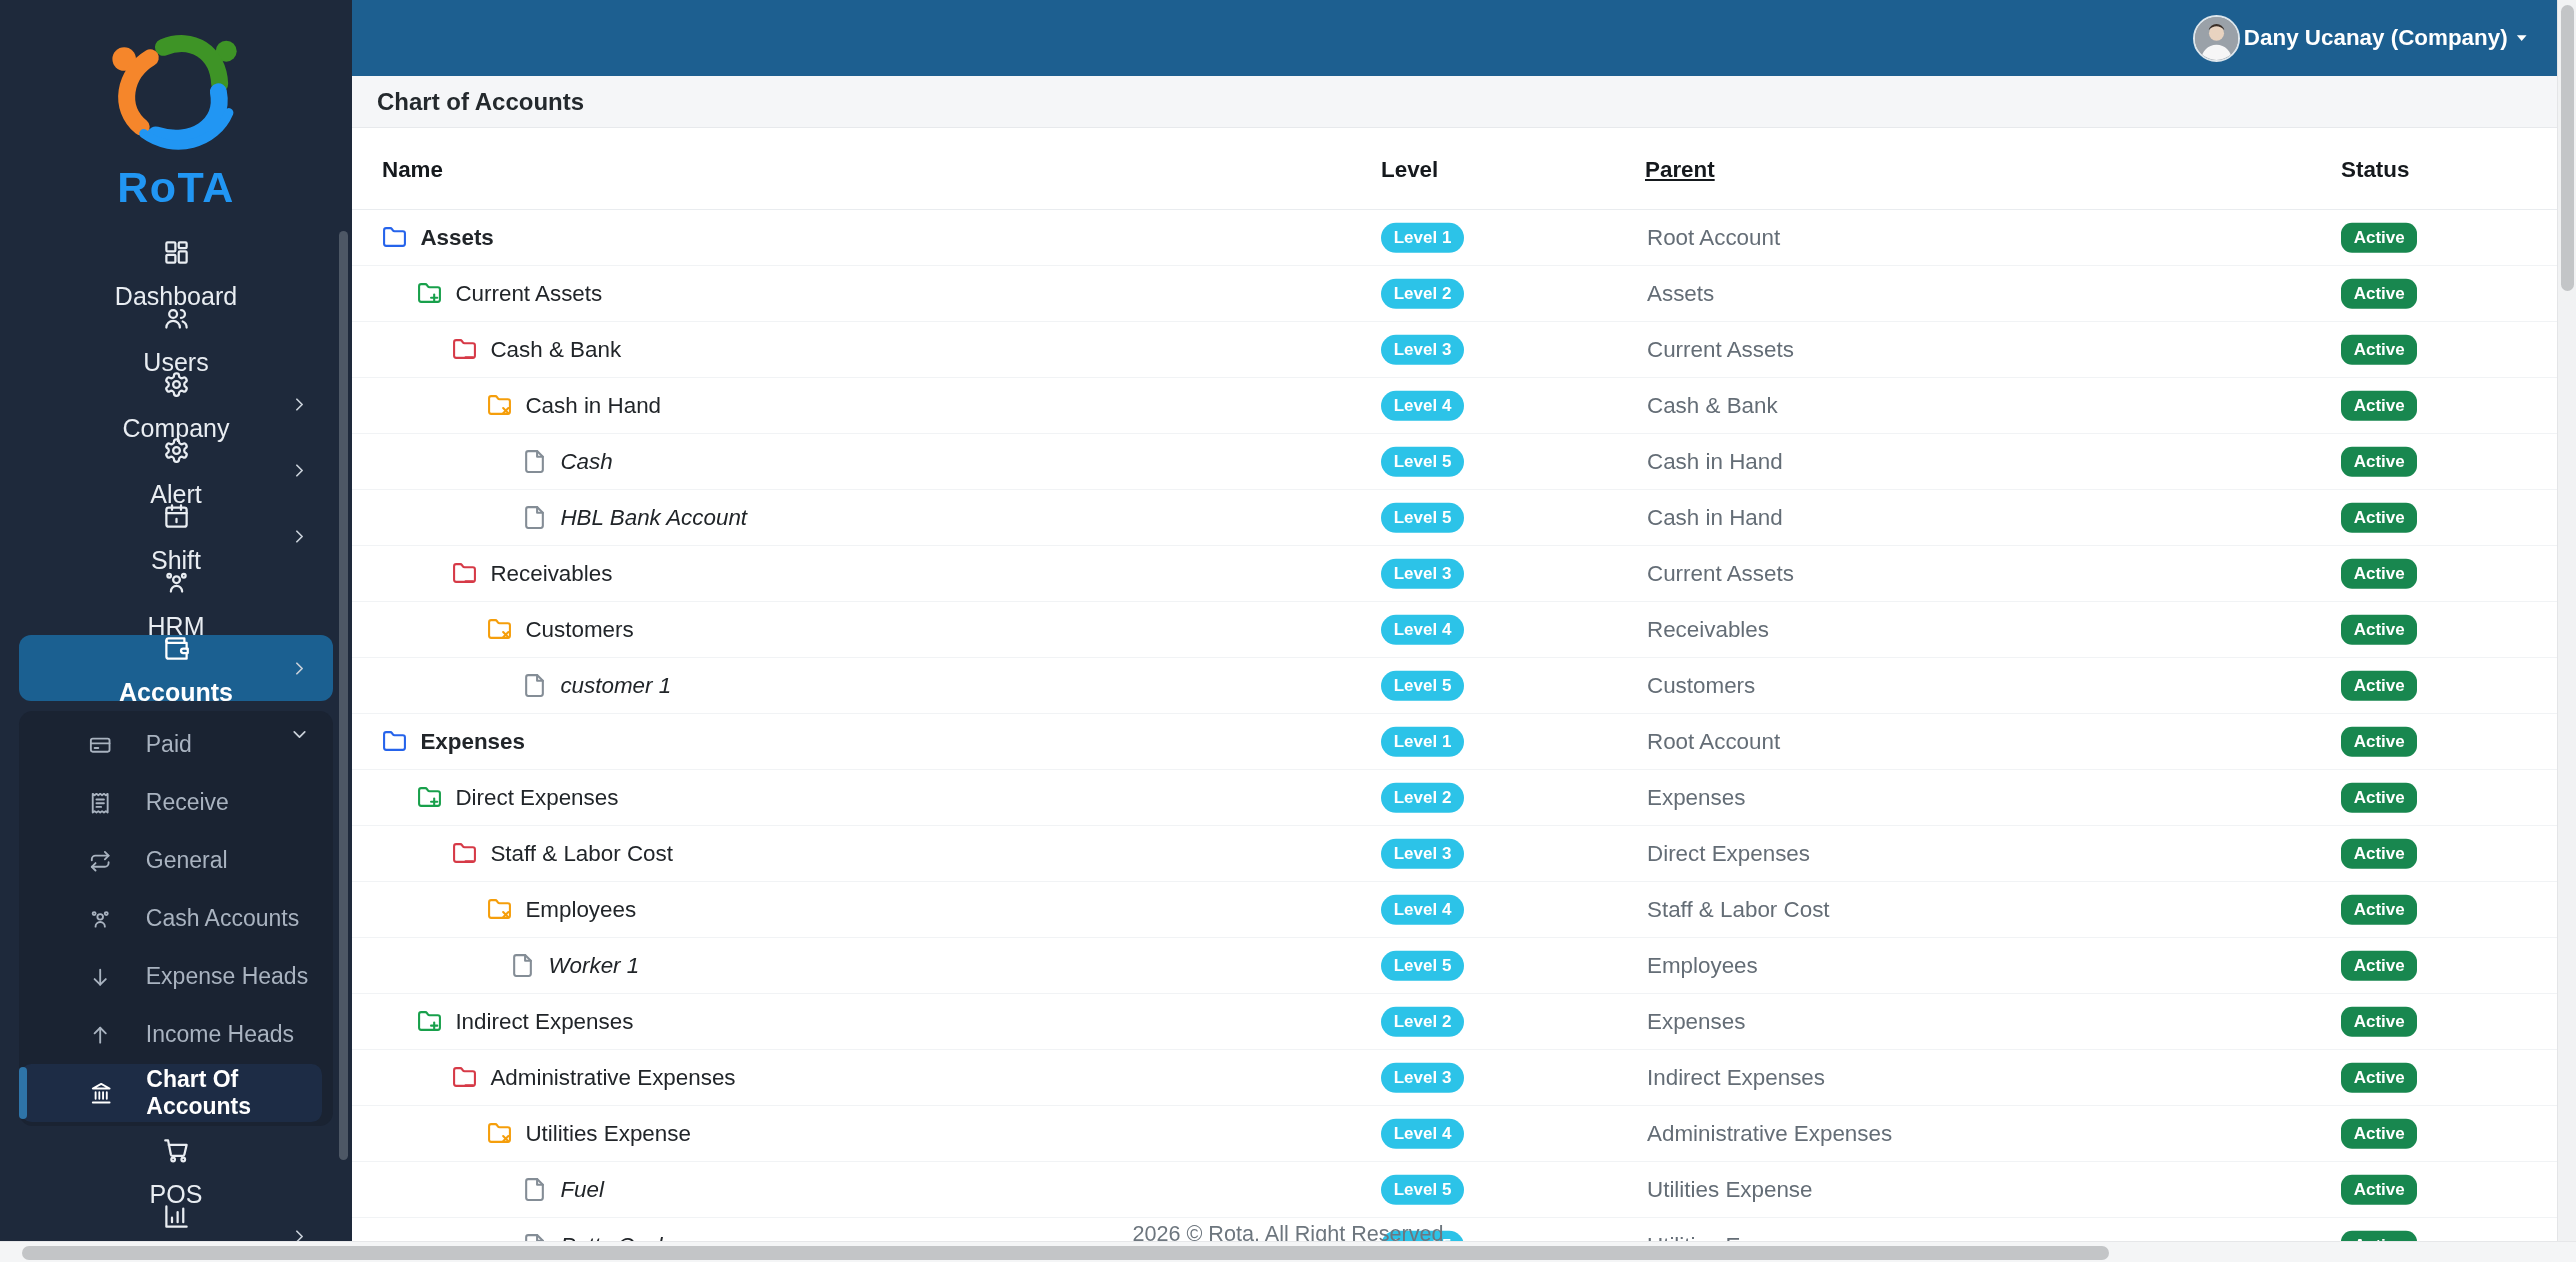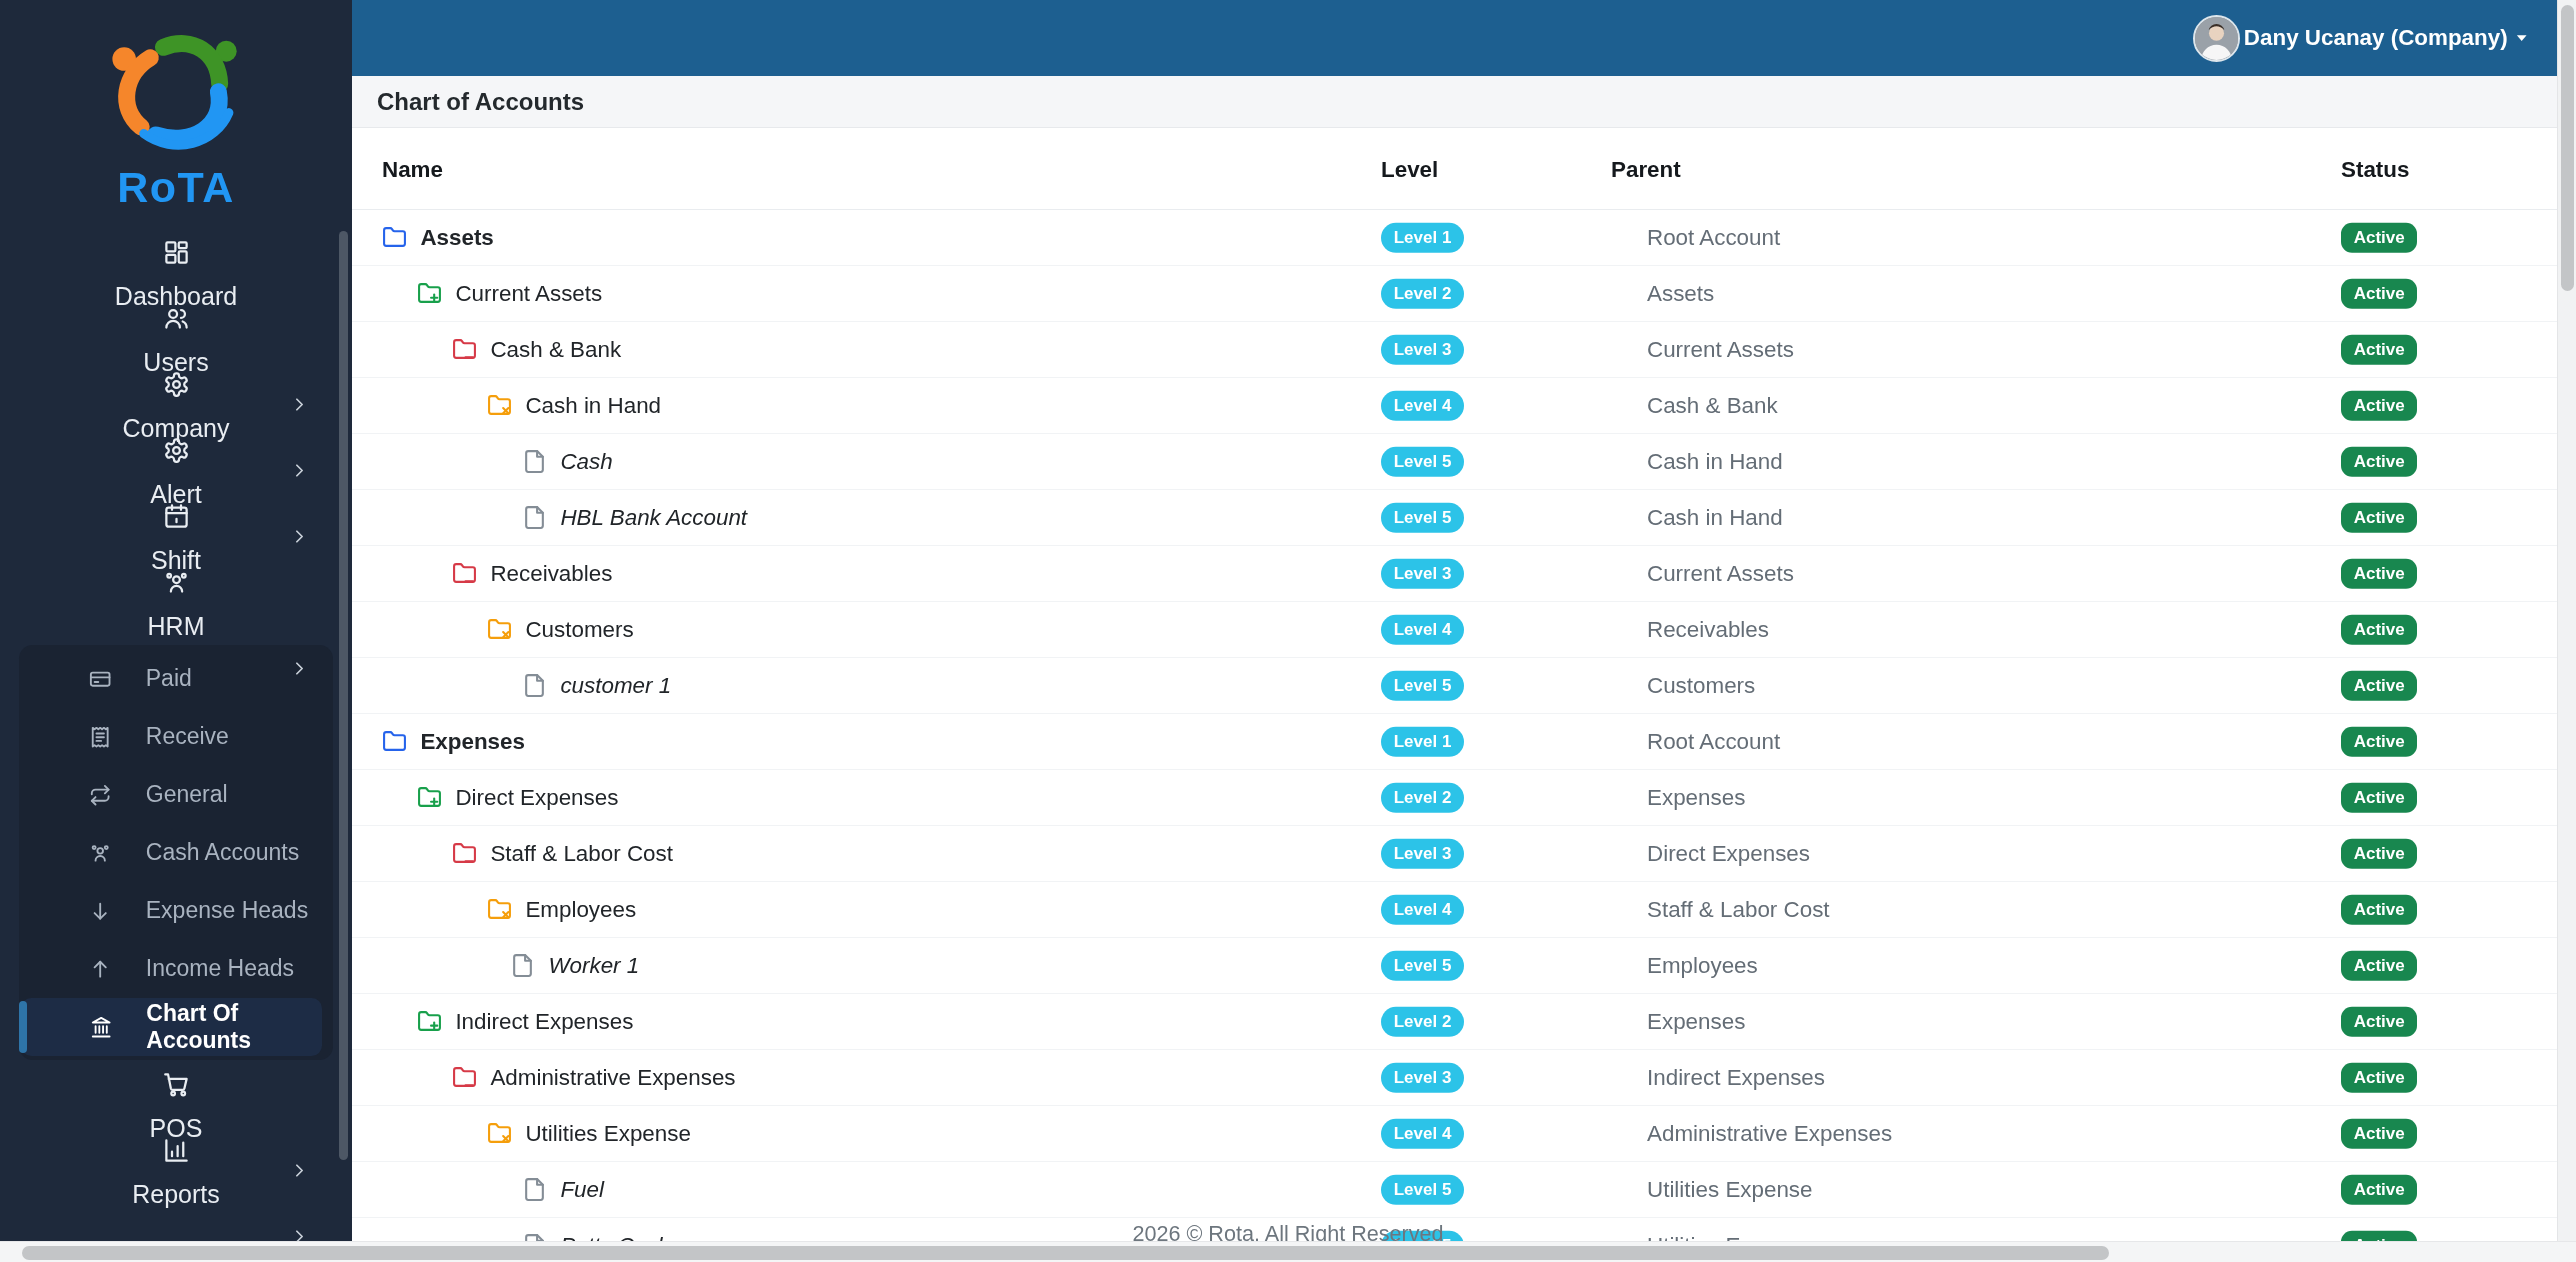--- a/index.html
+++ b/index.html
@@ -40,21 +40,21 @@
 
   
   .page-header{position:absolute;left:352px;top:76px;width:2206px;height:52px;background:#f5f6f8;
                border-bottom:1.5px solid #e7e9ec;display:flex;align-items:center;padding-left:25px;box-sizing:border-box;}
   .page-title{font-size:24px;font-weight:700;color:#24292d;}
 
   
   .table{position:absolute;left:352px;top:130px;width:2206px;height:1112px;background:#ffffff;}
   .thead{position:relative;height:79px;border-bottom:1.5px solid #e9ecef;}
   .th{position:absolute;top:50%;transform:translateY(-50%);font-weight:700;font-size:22.4px;color:#15191d;}
-  .c0{left:30px;} .c1{left:1029px;} .c2{left:1259px;} .c3{left:1989px;}
+  .c0{left:30px;} .c1{left:1029px;} .c2{left:1293px;text-decoration:underline;} .c3{left:1989px;}
   .row{position:relative;height:55px;border-bottom:1.5px solid #f1f3f5;}
   .cell-name{position:absolute;top:50%;transform:translateY(-50%);display:flex;align-items:center;gap:13.4px;
              font-size:22.4px;color:#212529;white-space:nowrap;}
   .cell-name .icon{width:25px;height:25px;flex:0 0 25px;}
   .cell-name .icon svg{width:25px;height:25px;display:block;}
   .w1{font-weight:700;} .w24{font-weight:500;} .w5{font-weight:400;font-style:italic;}
   .lv1{color:#2563eb;} .lv2{color:#18a04b;} .lv3{color:#d63a47;} .lv4{color:#f59e0b;} .lv5{color:#848d96;}
   .badge-level{position:absolute;left:1029px;top:50%;transform:translateY(-50%);background:#2cc3e8;color:#fff;
                font-weight:700;font-size:17px;padding:5.2px 12.7px;border-radius:745px;white-space:nowrap;}
   .cell-parent{position:absolute;left:1295px;top:50%;transform:translateY(-50%);font-size:22.4px;color:#646d76;white-space:nowrap;}
@@ -161,20 +161,35 @@
               <circle cx="12" cy="9.5" r="3"></circle>
               <path d="M7 20a5 5 0 0 1 10 0"></path>
               <circle cx="5.5" cy="6" r="1.6"></circle>
               <circle cx="18.5" cy="6" r="1.6"></circle>
             </svg>
           </span>
     <span>HRM</span>
     <span class="chev">
             <svg viewBox="0 0 24 24" stroke="currentColor" fill="none" stroke-width="2" stroke-linecap="round" stroke-linejoin="round">
               <path d="m9 6 6 6-6 6"></path>
+            </svg>
+          </span>
+  </div>
+        <div class="nav-item active">
+    <span class="icon">
+            <svg viewBox="0 0 24 24" stroke="currentColor" fill="none" stroke-width="2" stroke-linecap="round" stroke-linejoin="round">
+              <path d="M21 12V7H5a2 2 0 0 1 0-4h14v4"></path>
+              <path d="M3 5v14a2 2 0 0 0 2 2h16v-5"></path>
+              <path d="M18 12a2 2 0 0 0 0 4h4v-4Z"></path>
+            </svg>
+          </span>
+    <span>Accounts</span>
+    <span class="chev">
+            <svg viewBox="0 0 24 24" stroke="currentColor" fill="none" stroke-width="2" stroke-linecap="round" stroke-linejoin="round">
+              <path d="m6 9 6 6 6-6"></path>
             </svg>
           </span>
   </div>
         <div class="submenu">
           <div class="sub-item">
     <span class="icon">
               <svg viewBox="0 0 24 24" stroke="currentColor" fill="none" stroke-width="2" stroke-linecap="round" stroke-linejoin="round">
                 <rect x="2" y="5" width="20" height="14" rx="2"></rect>
                 <path d="M2 10h20"></path>
                 <path d="M6 15h4"></path>

